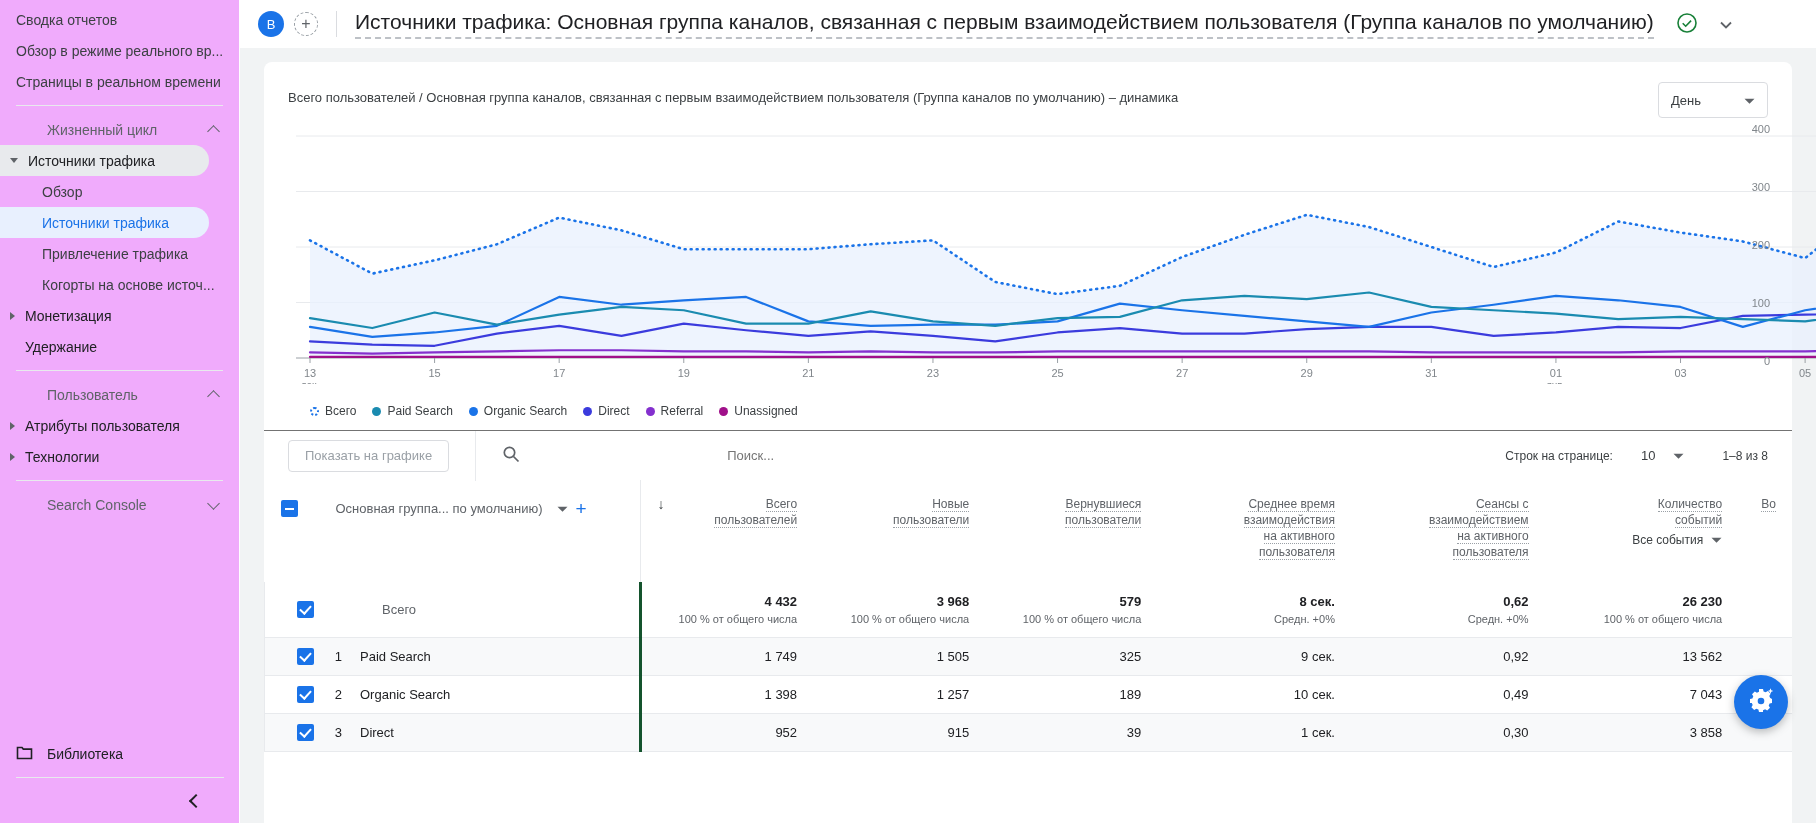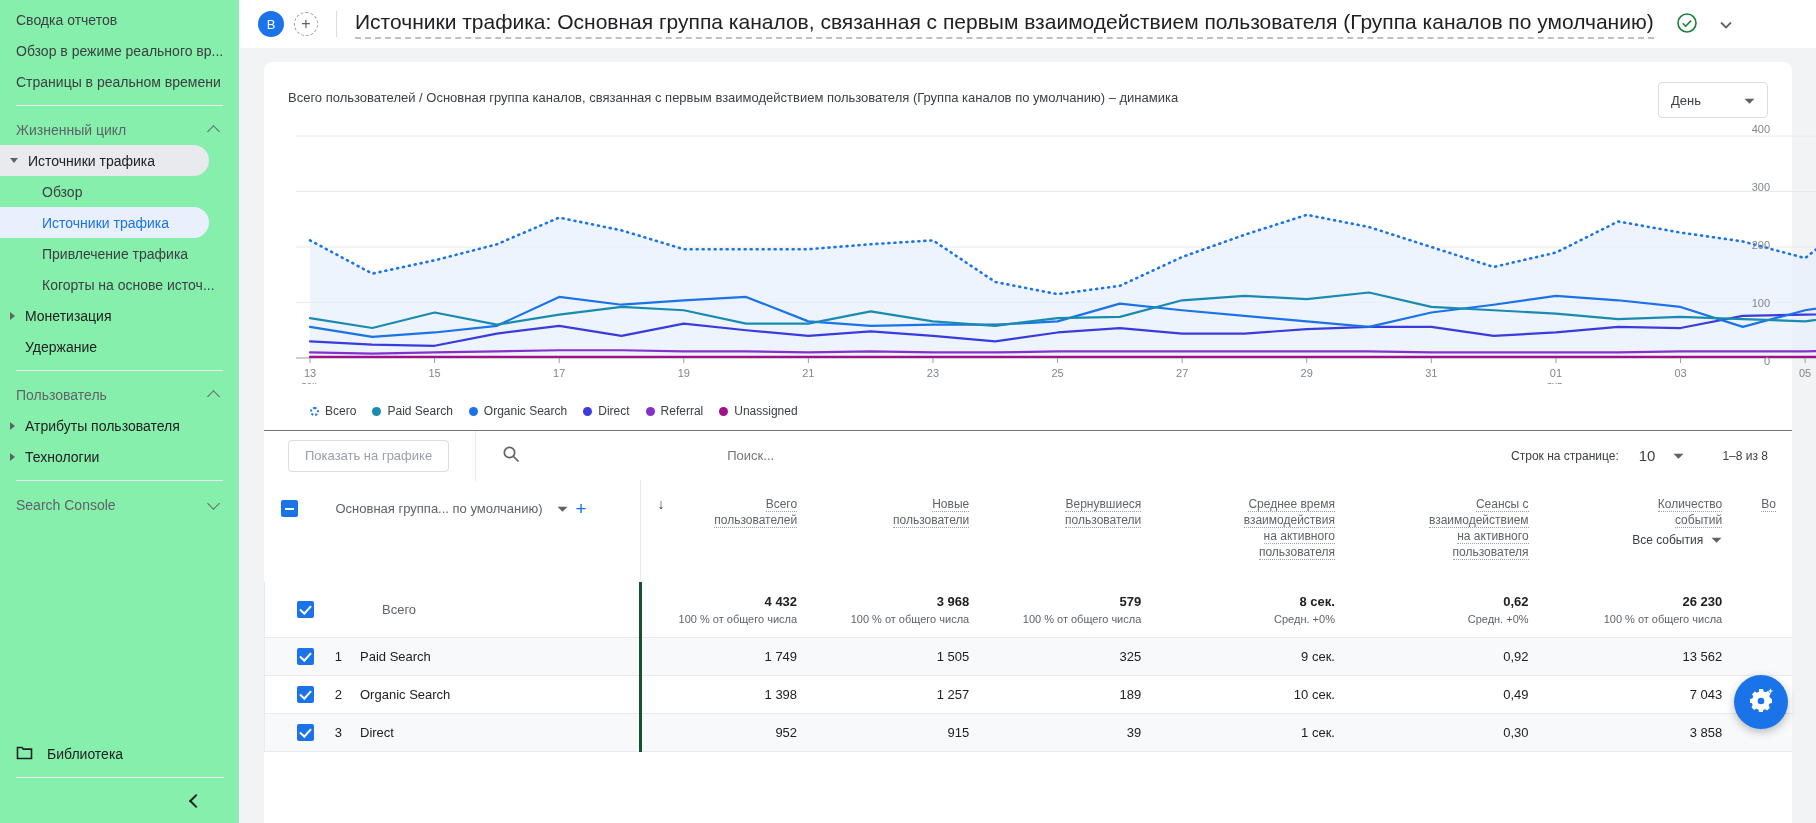--- a/index.html
+++ b/index.html
@@ -7,33 +7,33 @@
     width: 1816px; height: 823px;
     font-family: "Liberation Sans", sans-serif;
     background: #fff; color: #202124;
     overflow: hidden;
   }
   .app { display: flex; width: 1816px; height: 823px; }
 
   
   .sidebar {
     width: 240px; height: 823px; flex: 0 0 240px;
-    background: #86efac; position: relative;
+    background: #f0abfc; position: relative;
     border-right: 1px solid #fff;
   }
   .nav-item {
     height: 31px; display: flex; align-items: center;
     font-size: 14px; color: #3c4043; cursor: pointer;
     padding-left: 18px; white-space: nowrap;
   }
   .nav-item.top { padding-left: 16px; }
   .nav-sep { height: 1px; background: #e8eaed; margin: 8px 16px 8px 16px; }
   .nav-group {
     height: 31px; display: flex; align-items: center; justify-content: space-between;
-    font-size: 14px; color: #5f6368; padding: 0 18px 0 16px; cursor: pointer;
+    font-size: 14px; color: #5f6368; padding: 0 18px 0 16px; cursor: pointer; margin-left: 31px;
   }
   .nav-parent {
     height: 31px; display: flex; align-items: center; gap: 10px;
     font-size: 14px; color: #202124; padding-left: 10px; cursor: pointer;
     border-radius: 0 20px 20px 0; margin-right: 30px;
   }
   .nav-parent.active { background: #e8eaed; }
   .nav-child {
     height: 31px; display: flex; align-items: center;
     font-size: 14px; color: #3c4043; padding-left: 42px; cursor: pointer;
@@ -114,21 +114,21 @@
     border-top: 1px solid #737373; margin-top: 12px; padding-left: 24px;
   }
   .btn-ghost {
     border: 1px solid #dadce0; border-radius: 4px; height: 32px; padding: 0 16px;
     display: flex; align-items: center; font-size: 13px; color: #9aa0a6;
     cursor: pointer; background: #fff;
   }
   .search-box { display: flex; align-items: center; gap: 14px; margin-left: 26px; padding-left: 26px; border-left: 1px solid #e8eaed; height: 50px; flex: 1; }
   .search-input { border: none; outline: none; font-size: 13px; color: #3c4043; width: 240px; background: transparent; font-family: "Liberation Sans", sans-serif; text-align: right; }
   .rows-ctl { display: flex; align-items: center; gap: 10px; font-size: 12px; color: #3c4043; margin-left: auto; padding-right: 24px; }
-  .rows-num { font-size: 15px; margin-left: 10px; text-align: right; }
+  .rows-num { font-size: 13px; margin-left: 18px; text-align: right; }
   .range-txt { margin-left: 28px; font-size: 12px; color: #3c4043; }
 
   
   table.data { width: 100%; border-collapse: collapse; table-layout: fixed; }
   table.data th {
     vertical-align: top; font-weight: 400; font-size: 12px; color: #5f6368;
     padding: 16px 16px 22px 16px; text-align: right; line-height: 16px;
   }
   table.data th .u { border-bottom: 1px dotted #9aa0a6; }
   th.col-dim { text-align: left; padding-left: 0; }

